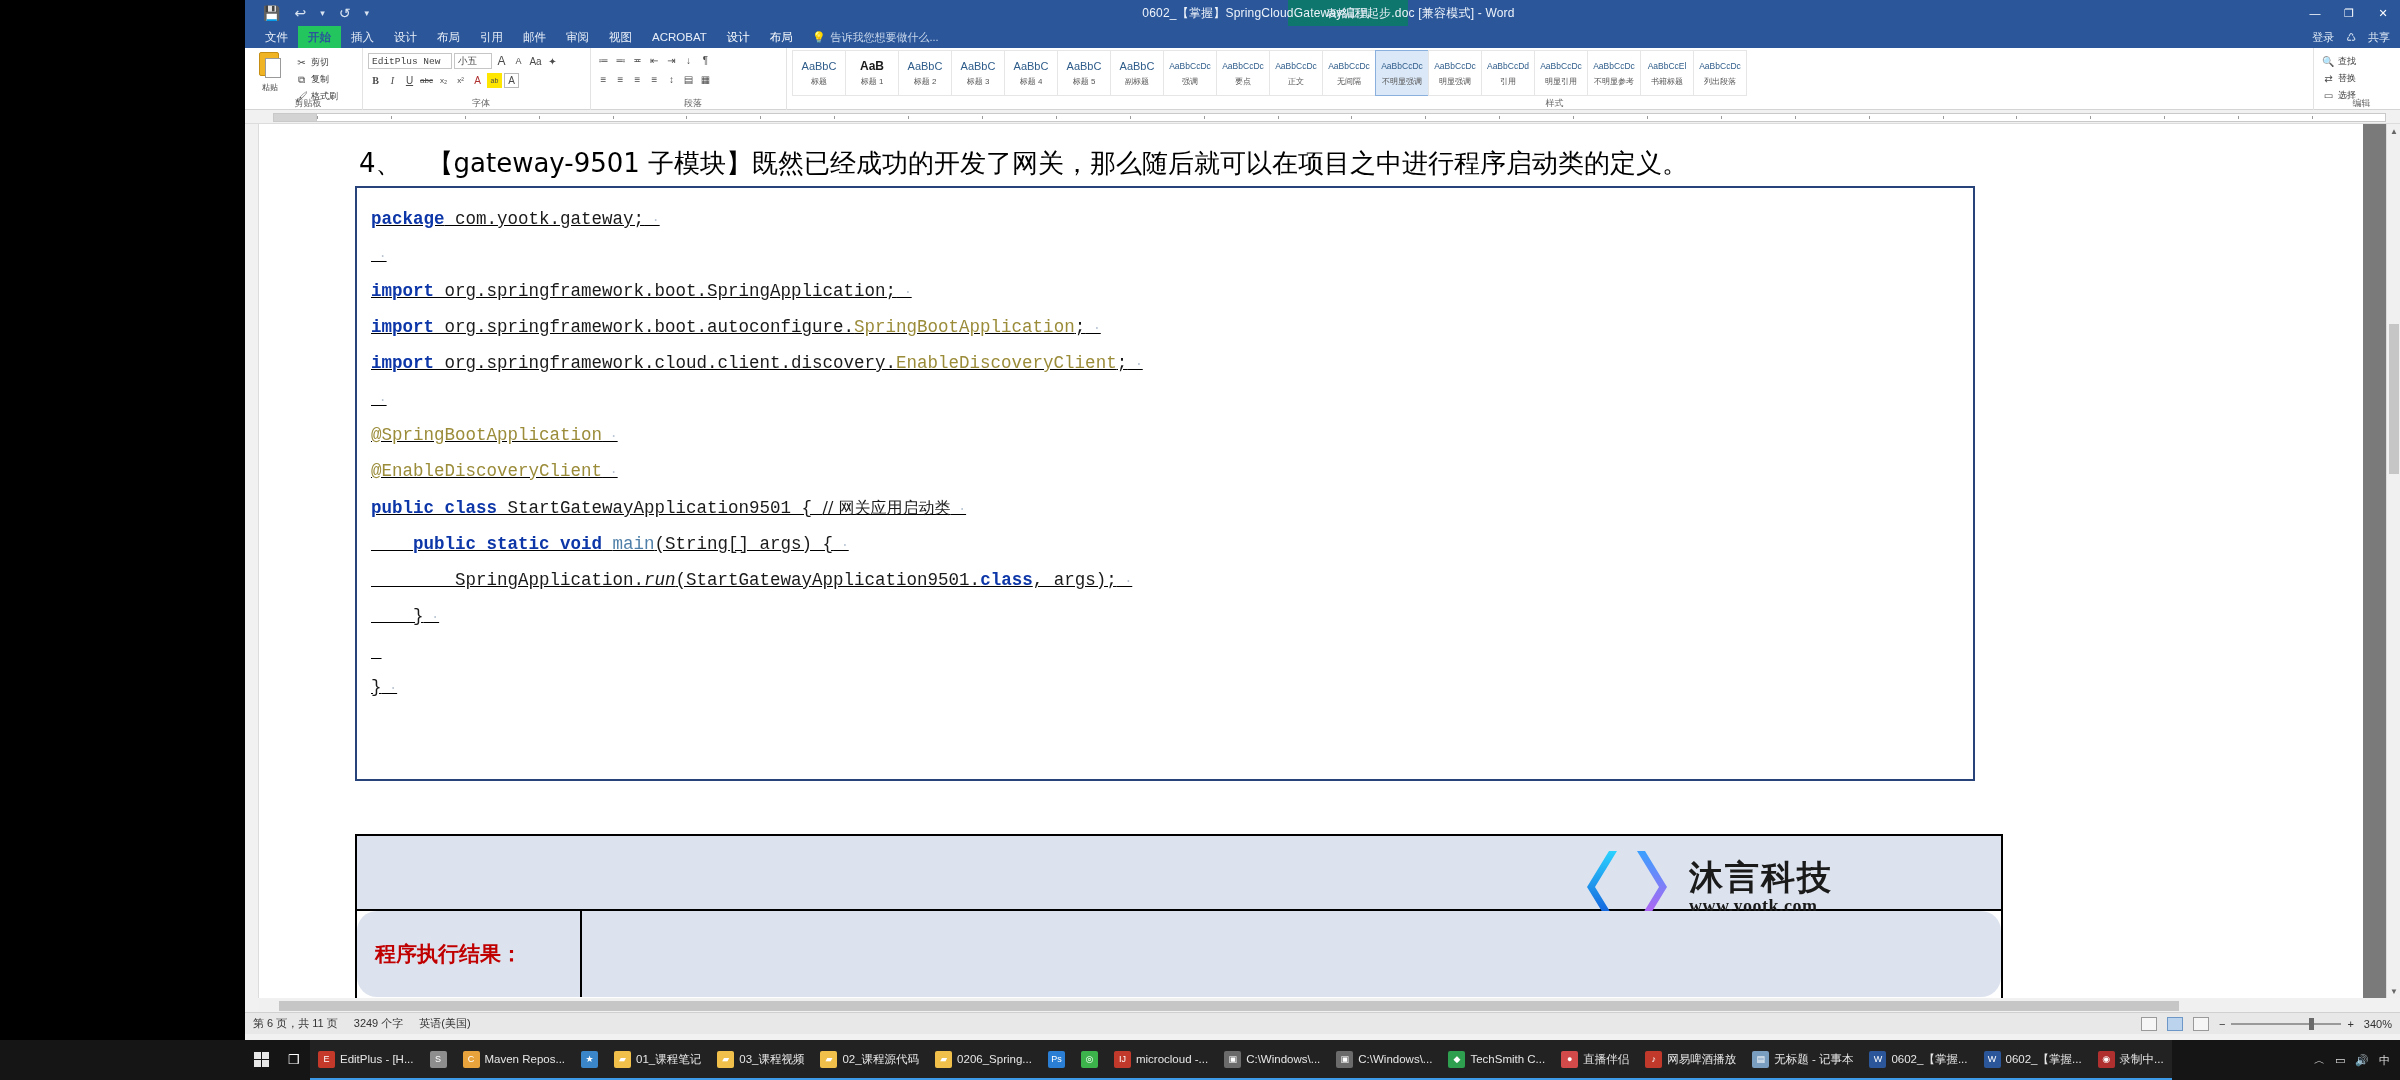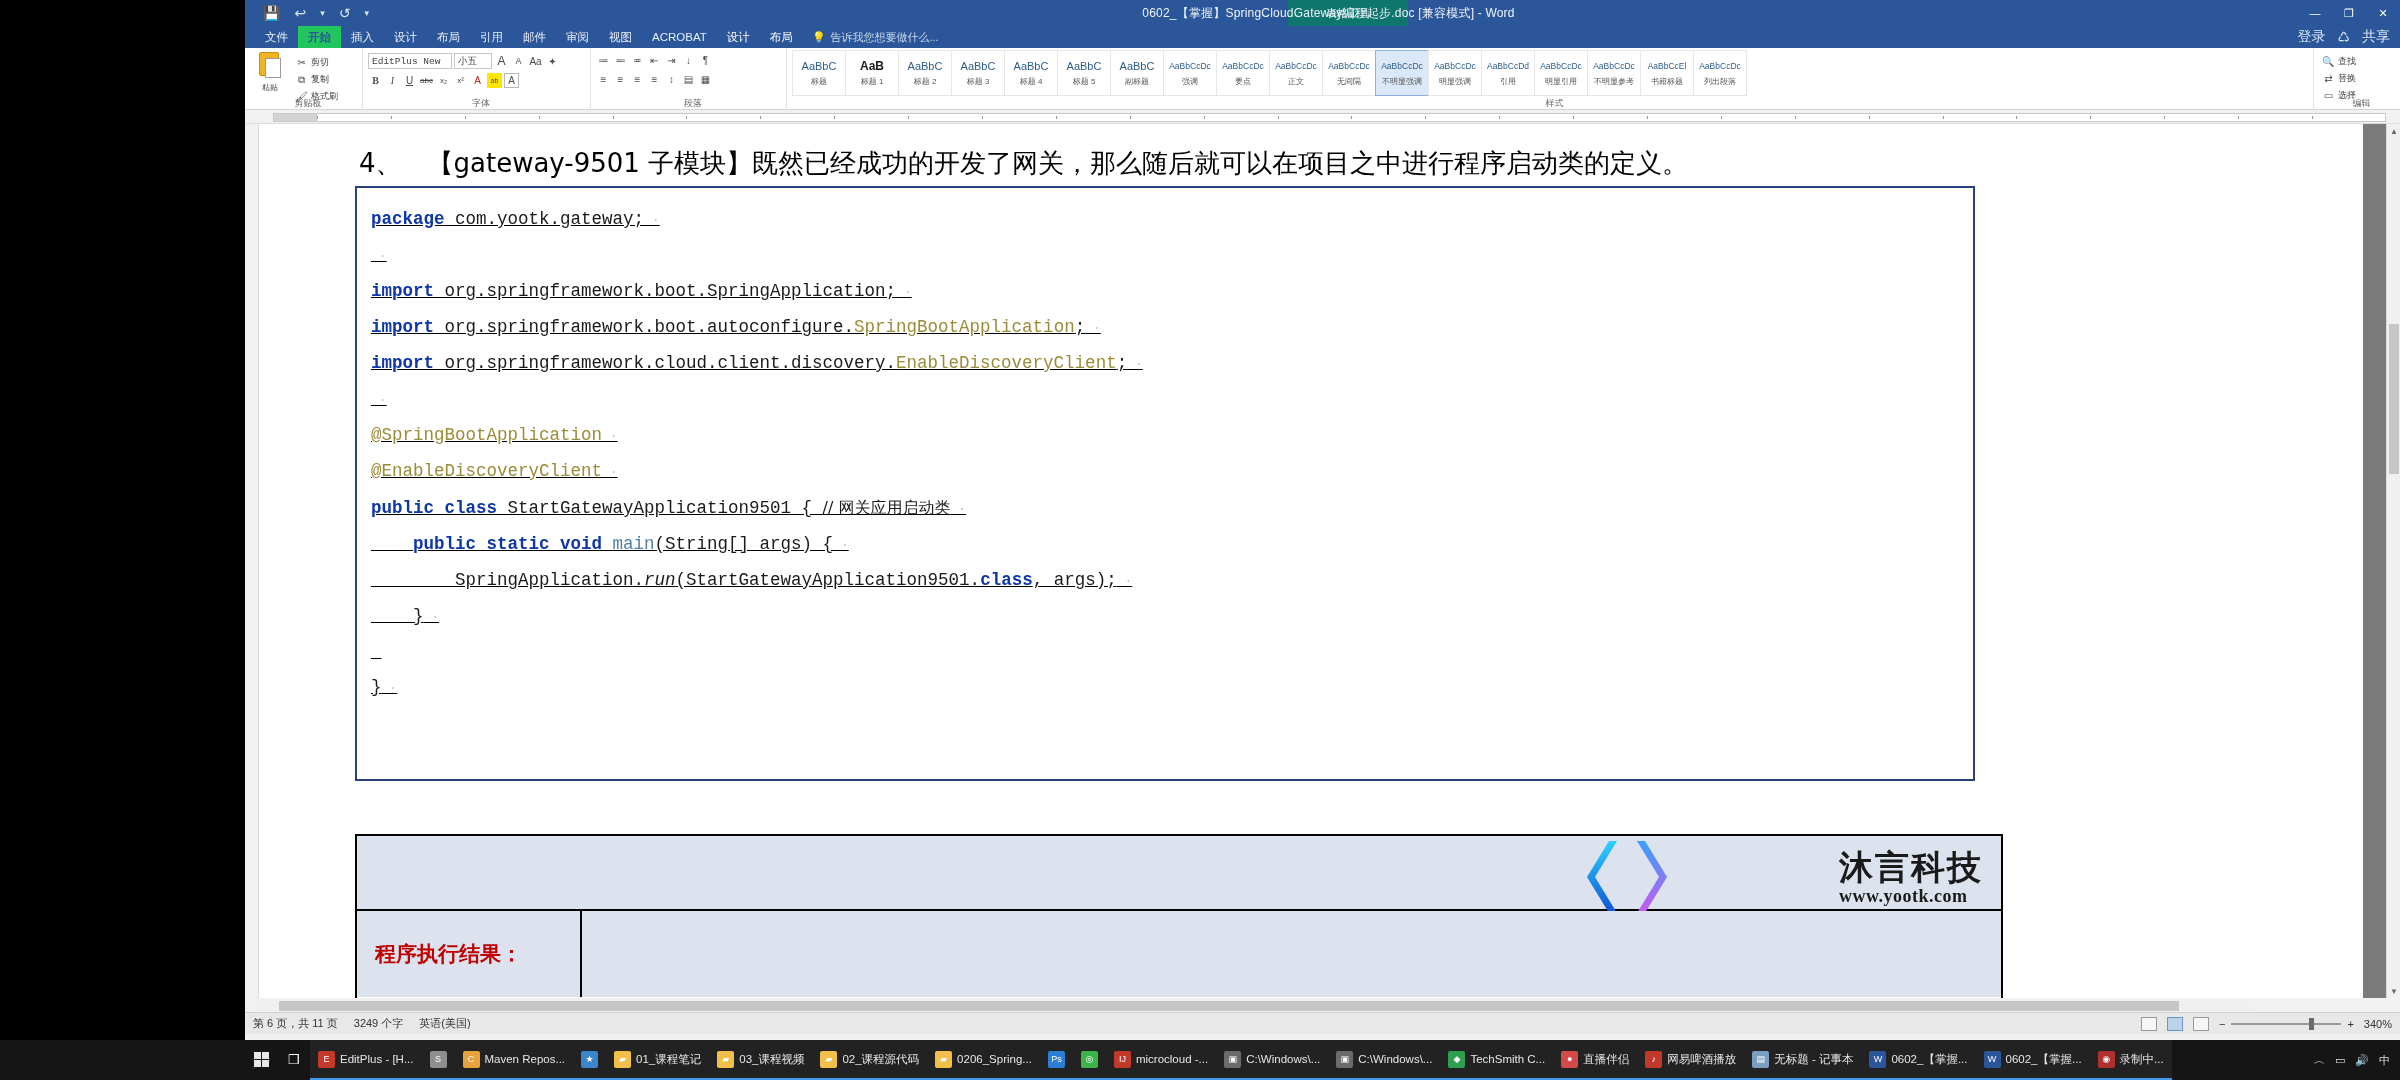--- a/index.html
+++ b/index.html
@@ -51,21 +51,21 @@
     padding: 0 10px; display: flex; align-items: center; color: #e8eef7;
     white-space: nowrap;
   }
   .tabstrip .tab.active { background: #22c55e; color: #2b579a; font-weight: bold; }
   .tabstrip .tellme { display: flex; align-items: center; color: #c8d6ea;
                       padding-left: 10px; font-size: 11px; gap: 4px; }
   .bulb { color: #ffd24d; font-size: 11px; }
   .ctxgroup { display: flex; background: #2b579a; }
   .ctxgroup .tab { color: #fff; }
   .tabstrip .right { margin-left: auto; display: flex; align-items: center;
-                     gap: 12px; padding-right: 10px; color: #dde7f4; font-size: 14px; }
+                     gap: 12px; padding-right: 10px; color: #dde7f4; font-size: 11px; }
 
   
   .ribbon {
     position: relative; height: 62px; background: #fff;
     border-bottom: 1px solid #d4d4d4; display: flex; font-size: 10px; color: #444;
   }
   .rgroup { position: relative; height: 62px; border-right: 1px solid #e3e3e3;
             padding: 2px 5px 0 5px; display: flex; flex-direction: column; }
   .rgroup .glabel { position: absolute; bottom: 0px; left: 0; right: 0;
                     text-align: center; font-size: 9px; color: #666; padding-left: 9px; }
@@ -158,30 +158,30 @@
   .ital { font-style: italic; }
   .pmark { color: #b8c4d4; font-size: 13px; }
   .cmt { color: #1a1a1a; font-family: "DejaVu Sans", sans-serif; font-size: 16px; }
 
   .result-table {
     position: absolute; left: 96px; top: 710px; width: 1648px; height: 164px;
     border: 2px solid #000; border-bottom: none;
   }
   .rt-row1 { position: relative; height: 75px; background: #dde3ee;
              border-bottom: 2px solid #000; }
-  .rt-row2 { position: relative; height: 86px; background: #dde3ee; display: flex; }
+  .rt-row2 { position: relative; height: 86px; background: #dde3ee; display: flex; border-radius: 20px; }
   .rt-c1 { width: 225px; border-right: 2px solid #000; display: flex;
            align-items: center; padding-left: 18px; }
   .rt-c1 span { color: #c00000; font-weight: bold; font-size: 21px;
                 font-family: "DejaVu Sans", sans-serif; }
   .rt-c2 { flex: 1; }
 
   .logo {
-    position: absolute; right: 18px; top: 2px; width: 400px; height: 78px;
-    display: flex; align-items: center; gap: 26px; justify-content: space-between;
+    position: absolute; right: 18px; top: 12px; width: 400px; height: 78px;
+    display: flex; align-items: center; gap: 10px;
   }
   .logo .mark { width: 96px; height: 76px; position: relative; }
   .logo .txt { display: flex; flex-direction: column; }
   .logo .cn { font-size: 34px; font-weight: bold; color: #1a1a1a;
               font-family: "DejaVu Sans", sans-serif; line-height: 38px; letter-spacing: 2px; }
   .logo .url { font-size: 18px; font-weight: bold; color: #1a1a1a;
                font-family: "Liberation Serif", serif; letter-spacing: .5px; }
 
   .vscroll {
     position: absolute; right: 0; top: 0; width: 14px; height: 874px; background: #f0f0f0;

